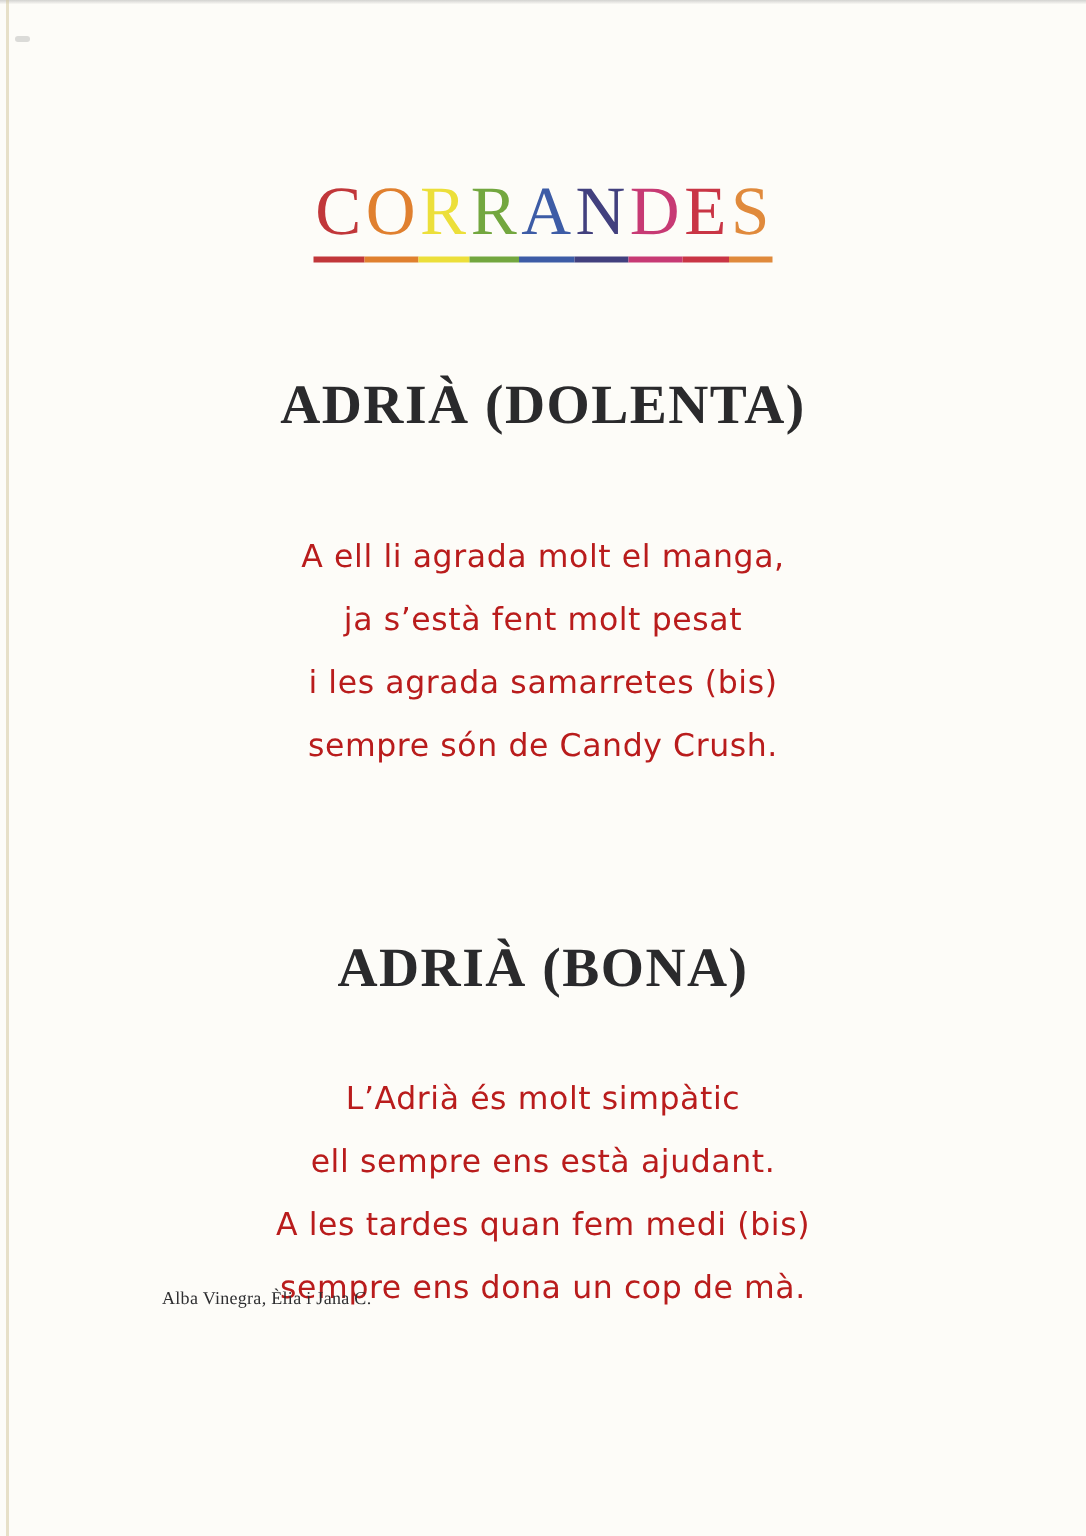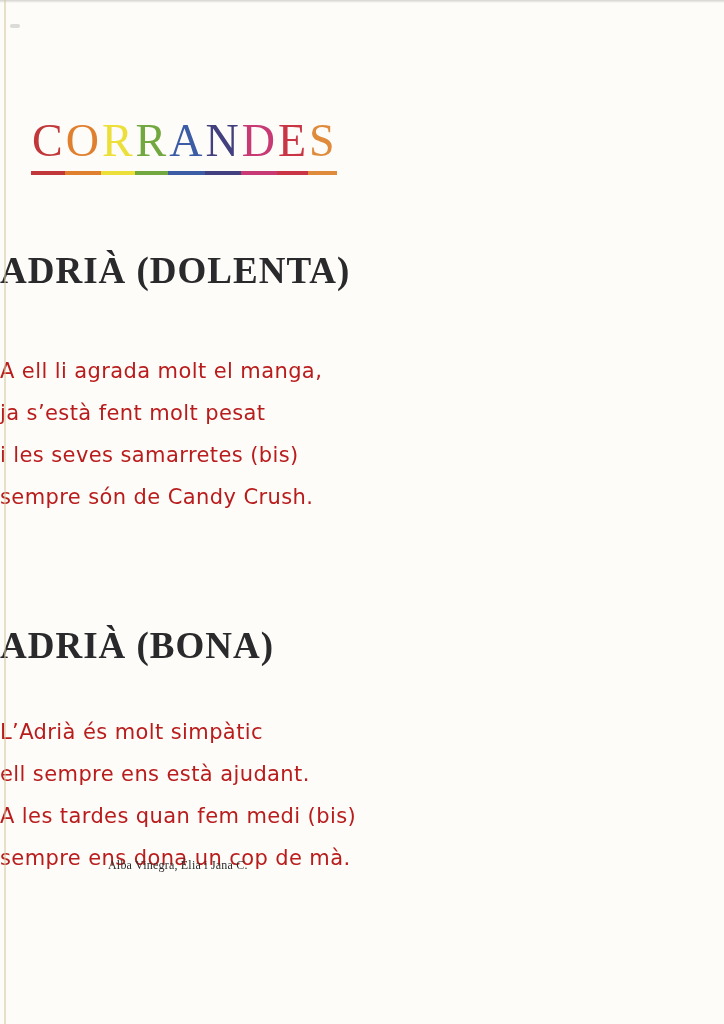--- a/index.html
+++ b/index.html
@@ -32,35 +32,34 @@
     position: absolute;
     top: 24px; left: 10px;
     width: 10px; height: 4px;
     background: rgba(120,120,120,0.25);
     border-radius: 2px;
   }
   
   .title {
     margin: 0;
     padding-top: 118px;
-    text-align: left;
+    text-align: center;
     font-family: "Liberation Serif", serif;
     font-size: 46px;
     font-weight: normal;
     letter-spacing: 1px;
     line-height: 1;
-    padding-left: 31px;
   }
   .title .letter {
     display: inline-block;
     padding: 0 1px 7px 1px;
     border-bottom: 4px solid currentColor;
   }
   
-  .poem-section { }
+  .poem-section { text-align: center; }
   .section-dolenta { margin-top: 74px; }
   .section-bona { margin-top: 106px; }
   .poem-heading {
     margin: 0;
     font-family: "Liberation Serif", serif;
     font-weight: 700;
     font-size: 37px;
     letter-spacing: 1px;
     color: #2a2a2c;
   }
@@ -96,21 +95,21 @@
   <div class="scan-edge-left"></div>
   <div class="scan-corner-smudge"></div>
 
   <h1 class="title" id="page-title"><span class="letter" style="color: rgb(193, 55, 58);">C</span><span class="letter" style="color: rgb(224, 128, 47);">O</span><span class="letter" style="color: rgb(236, 223, 58);">R</span><span class="letter" style="color: rgb(115, 167, 63);">R</span><span class="letter" style="color: rgb(61, 92, 166);">A</span><span class="letter" style="color: rgb(66, 64, 126);">N</span><span class="letter" style="color: rgb(199, 58, 116);">D</span><span class="letter" style="color: rgb(201, 53, 69);">E</span><span class="letter" style="color: rgb(224, 138, 60);">S</span></h1>
 
   <section class="poem-section section-dolenta">
     <h2 class="poem-heading">ADRIÀ (DOLENTA)</h2>
     <div class="verse">
         <div class="line">A ell li agrada molt el manga,</div>
         <div class="line">ja s’està fent molt pesat</div>
-        <div class="line">i les seves samarretes (bis)</div>
+        <div class="line">i les agrada samarretes (bis)</div>
         <div class="line">sempre són de Candy Crush.</div>
       </div>
   </section>
 
   <section class="poem-section section-bona">
     <h2 class="poem-heading">ADRIÀ (BONA)</h2>
     <div class="verse">
         <div class="line">L’Adrià és molt simpàtic</div>
         <div class="line">ell sempre ens està ajudant.</div>
         <div class="line">A les tardes quan fem medi (bis)</div>

